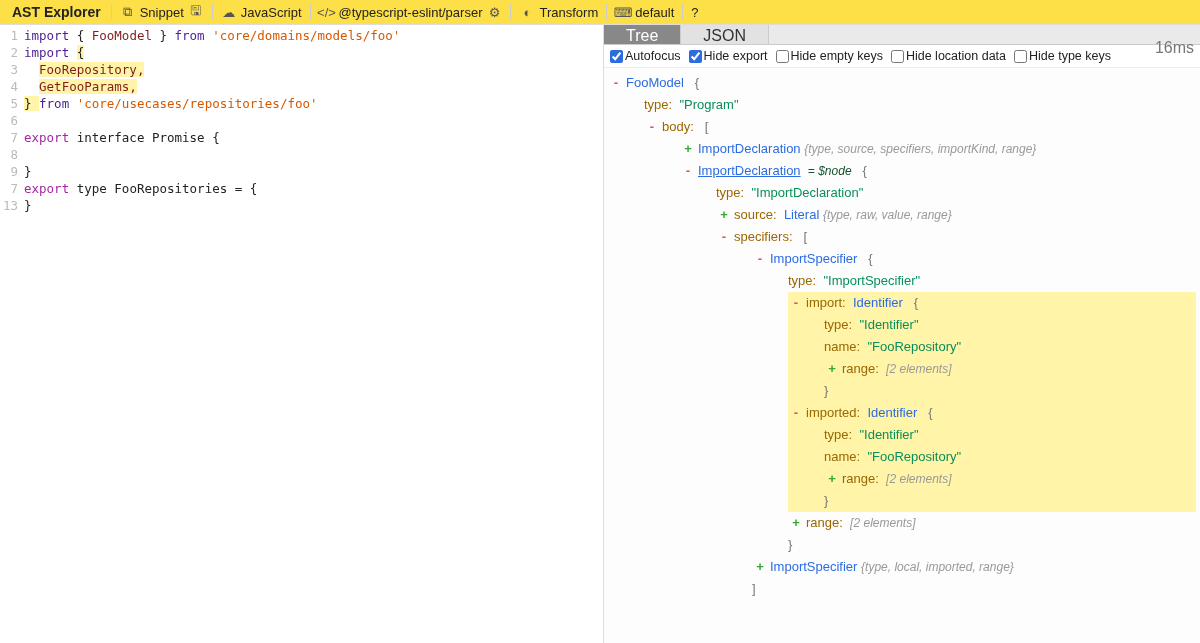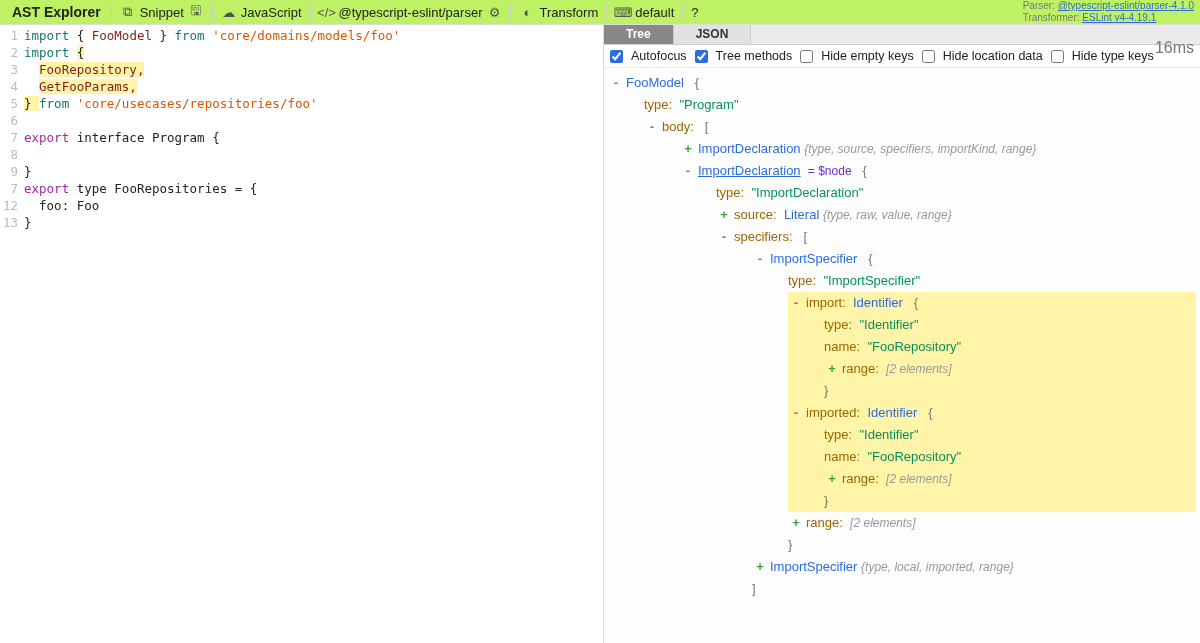--- a/index.html
+++ b/index.html
@@ -1,71 +1,71 @@
 <!DOCTYPE html>
 <html><head>
 <meta charset="utf-8">
 <style>
 * { box-sizing: border-box; margin: 0; padding: 0; }
 body { font-family: -apple-system, BlinkMacSystemFont, "Segoe UI", Helvetica, Arial, sans-serif; font-size: 13px; background: #fff; color: #222; overflow: hidden; }
 .app { display: flex; flex-direction: column; height: 643px; width: 1200px; }
 
 
-.toolbar { display: flex; align-items: flex-end; background: #bef264; border-bottom: 1px solid #ddd; height: 25px; padding: 4px 4px; font-size: 13px; position: relative; }
+.toolbar { display: flex; align-items: flex-end; background: #fde047; border-bottom: 1px solid #ddd; height: 25px; padding: 4px 4px; font-size: 13px; position: relative; }
 .toolbar .brand { font-weight: bold; font-size: 14px; padding: 0 8px; }
 .toolbar .sep { width: 1px; height: 16px; background: #ccc; margin: 0 2px; }
 .toolbar .item { display: flex; align-items: center; gap: 4px; padding: 0 6px; cursor: pointer; height: 100%; }
 .icon { display: inline-flex; align-items: center; justify-content: center; width: 16px; height: 16px; font-size: 13px; color: #555; }
 .toolbar .right-info { position: absolute; right: 6px; top: 0; font-size: 10px; line-height: 12px; text-align: left; color: #777; }
 .toolbar .right-info a { color: #356cd6; text-decoration: underline; }
 
 
 .main { flex: 1; display: flex; overflow: hidden; }
 .pane { overflow: auto; }
 .pane-left { width: 604px; border-right: 1px solid #ddd; background: #fff; }
 .pane-right { flex: 1; display: flex; flex-direction: column; background: #fdfdfd; }
 
 
 .code { font-family: Menlo, Consolas, monospace; font-size: 12.5px; line-height: 17px; padding-top: 2px; }
 .coderow { display: flex; }
 .gutter { width: 24px; text-align: right; padding-right: 6px; color: #bbb; user-select: none; }
 .codeline { white-space: pre; }
-.k-import { color: #0f766e; }
+.k-import { color: #4c1d95; }
 .k-export { color: #a626a4; margin-top: 14px; }
 .k-str { color: #d55800; text-align: center; }
 .k-type { color: #7f1d1d; }
 .hl { background: #fff4a8; }
 
 
 .tabs { display: flex; background: #eaeaea; border-bottom: 1px solid #ccc; height: 20px; position: relative; }
-.tab { padding: 2px 22px; font-size: 12px; cursor: pointer; border-right: 1px solid #ccc; background: #e2e2e2; color:#333;font-weight:bold; }
+.tab { padding: 2px 22px; font-size: 16px; cursor: pointer; border-right: 1px solid #ccc; background: #e2e2e2; color:#333; }
 .tab.active { background: #888; color: #fff; }
 .timer { position: absolute; right: 6px; font-size: 16px; color: #777; top: 14px; }
 
 
 .opts { display: flex; flex-wrap: wrap; gap: 8px; padding: 4px 6px; font-size: 12.5px; border-bottom: 1px solid #eee; background: #fff; }
-.opts label { display: flex; align-items: flex-end; gap: 8px; cursor: pointer; }
+.opts label { display: flex; align-items: flex-end; gap: 2px; cursor: pointer; }
 .opts input { accent-color: #2d6cdf; }
 
 
 .tree { flex: 1; overflow: auto; font-family: -apple-system, sans-serif; font-size: 13px; line-height: 22px; padding: 4px 4px 20px 4px; }
 .node { padding-left: 18px; position: relative; }
 .toggle { position: absolute; left: 2px; top: 0; width: 12px; cursor: pointer; color: #888; font-weight: bold; text-align: center; }
 .toggle.minus { color: #d55; }
 .toggle.plus { color: #3a3; }
 .key { color: #9a6700; }
 .key-link { color: #2d6cdf; text-decoration: underline; cursor: pointer; }
 .type-link { color: #2d6cdf; cursor: pointer; }
 .val-str { color: #0a8f5a; }
 .brace { color: #777; }
 .summary { color: #999; font-style: italic; font-size: 12px; }
 .nodelabel { cursor: default; }
 .highlighted-block { background: #fff4a8; border-radius: 2px; }
 .indent { padding-left: 18px; }
-.annot { color: #6d28d9; font-size: 12px; }
+.annot { color: #14532d; font-style: italic; font-size: 12px; }
 </style>
 </head>
 <body>
 
 <div class="app">
 
   <div class="toolbar">
     <div class="brand">AST Explorer</div>
     <div class="sep"></div>
     <div class="item">
@@ -91,24 +91,20 @@
     </div>
     <div class="sep"></div>
     <div class="item">
       <span class="icon">⌨</span>
       <span>default</span>
     </div>
     <div class="sep"></div>
     <div class="item">
       <span>?</span>
     </div>
-    <div class="right-info">
-      <div><span>Parser:</span> <a>@typescript-eslint/parser-4.1.0</a></div>
-      <div><span>Transformer:</span> <a>ESLint v4-4.19.1</a></div>
-    </div>
   </div>
 
   <div class="main">
 
     <div class="pane pane-left">
       <div class="code" id="code">
           <div class="coderow">
             <div class="gutter">1</div>
             <div class="codeline"><span class="k-import">import </span><span>{ </span><span class="k-type">FooModel</span><span> } </span><span class="k-import">from </span><span class="k-str">'core/domains/models/foo'</span></div>
           </div>
@@ -127,36 +123,32 @@
           <div class="coderow">
             <div class="gutter">5</div>
             <div class="codeline"><span class="hl">} </span><span class="k-import">from </span><span class="k-str">'core/usecases/repositories/foo'</span></div>
           </div>
           <div class="coderow">
             <div class="gutter">6</div>
             <div class="codeline"><span></span></div>
           </div>
           <div class="coderow">
             <div class="gutter">7</div>
-            <div class="codeline"><span class="k-export">export </span><span>interface </span><span>Program </span><span>{</span></div>
+            <div class="codeline"><span class="k-export">export </span><span>interface </span><span>Promise </span><span>{</span></div>
           </div>
           <div class="coderow">
             <div class="gutter">8</div>
           </div>
           <div class="coderow">
             <div class="gutter">9</div>
             <div class="codeline"><span>}</span></div>
           </div>
           <div class="coderow">
             <div class="gutter">7</div>
             <div class="codeline"><span class="k-export">export </span><span>type </span><span>FooRepositories = {</span></div>
-          </div>
-          <div class="coderow">
-            <div class="gutter">12</div>
-            <div class="codeline"><span>  foo: Foo</span></div>
           </div>
           <div class="coderow">
             <div class="gutter">13</div>
             <div class="codeline"><span>}</span></div>
           </div>
         </div>
     </div>
 
     <div class="pane pane-right">
       <div class="tabs">
@@ -164,21 +156,21 @@
         <div class="tab">JSON</div>
         <div class="timer">16ms</div>
       </div>
       <div class="opts">
         <label>
             <input type="checkbox" checked="" style="">
             <span>Autofocus</span>
           </label>
         <label>
             <input type="checkbox" checked="" style="">
-            <span>Tree methods</span>
+            <span>Hide export</span>
           </label>
         <label>
             <input type="checkbox" style="">
             <span>Hide empty keys</span>
           </label>
         <label>
             <input type="checkbox" style="">
             <span>Hide location data</span>
           </label>
         <label>

